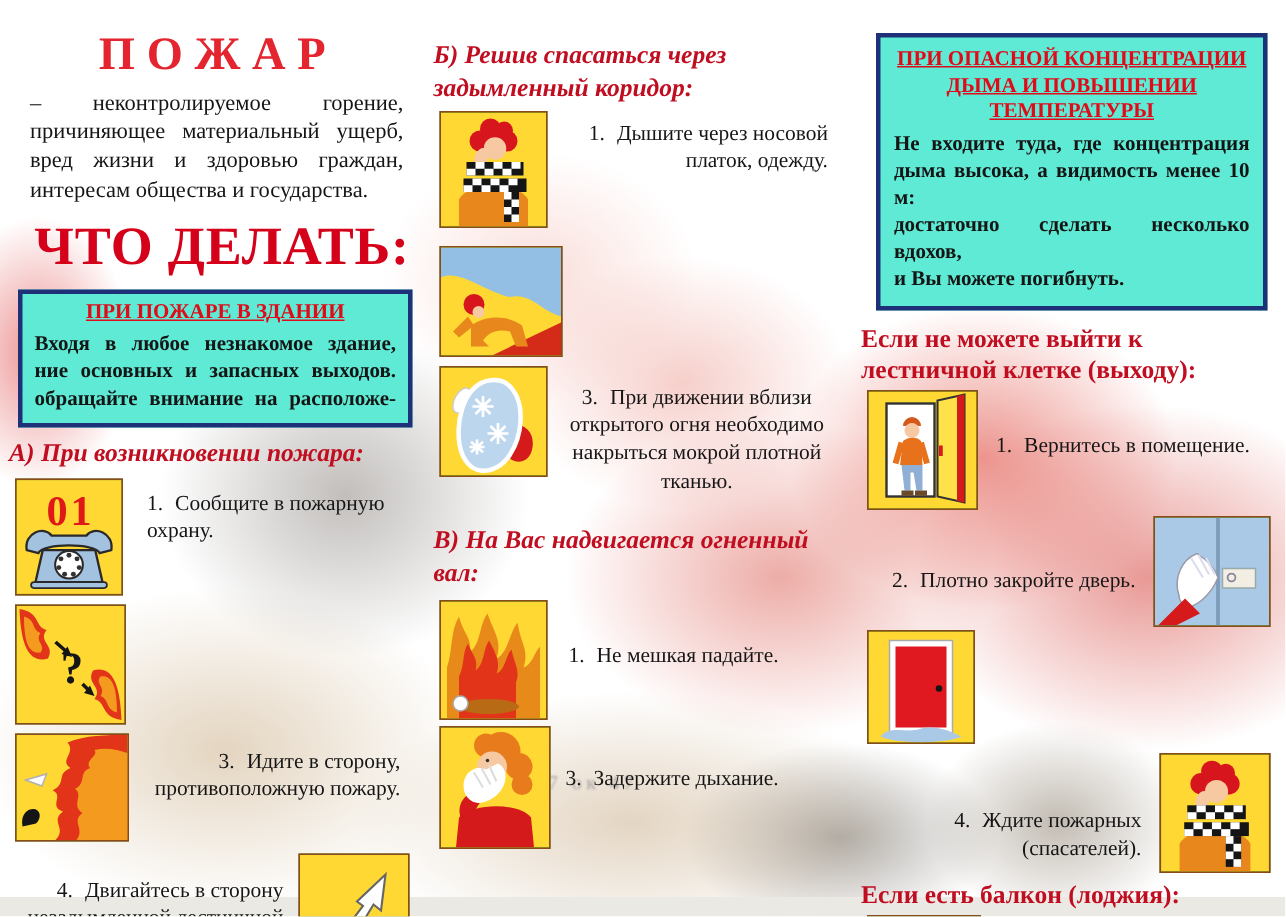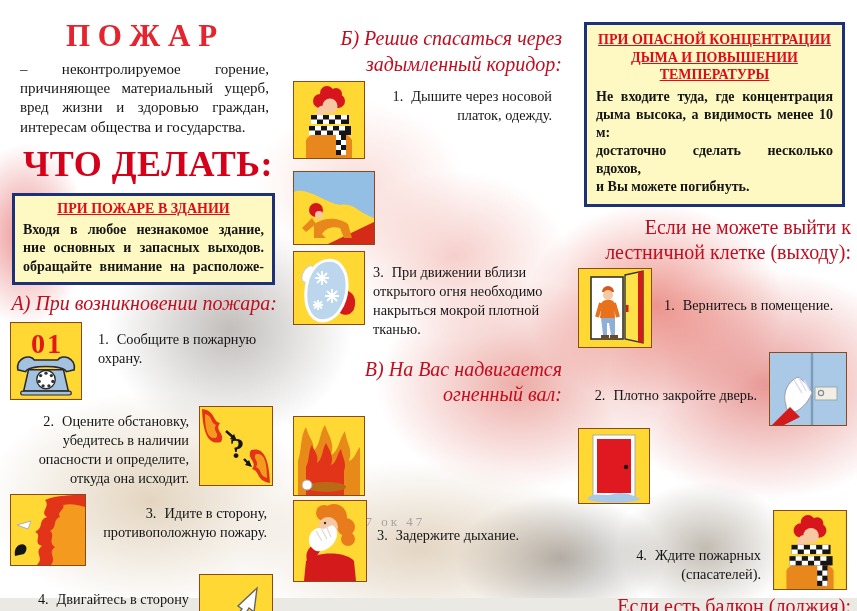--- a/index.html
+++ b/index.html
@@ -23,37 +23,37 @@
   .strip{position:absolute;left:0;right:0;bottom:0;height:13px;background:#ebe9e4;}
   .plate{position:absolute;left:356px;top:514px;font-size:13px;color:rgba(110,110,122,.55);
          letter-spacing:3px;filter:blur(.6px);}
   .col{position:absolute;top:0;box-sizing:border-box;}
   .col-l{left:0;width:283px;}
   .col-m{left:283px;width:285px;}
   .col-r{left:568px;width:289px;}
   .title{margin:18px 0 0;font-size:31px;font-weight:bold;color:#e4242f;text-align:center;}
   .intro{margin:6px 14px 0 20px;font-size:15px;text-align:justify;line-height:1.28;}
   .what{margin:6px 0 0;font-size:36px;font-weight:bold;color:#d50019;text-align:center;letter-spacing:.5px;padding-left:13px;}
-  .ybox{background:#fef9c3;border:3px solid #1e3178;padding:4px 8px 6px;}
+  .ybox{background:#5eead4;border:3px solid #1e3178;padding:4px 8px 6px;}
   .ybox-l{margin:8px 8px 0 12px;}
   .ybox-r{margin:22px 12px 0 16px;padding:6px 9px 7px;}
   .bh{font-size:14px;font-weight:bold;color:#e00a18;text-decoration:underline;text-align:center;
       line-height:1.25;margin-bottom:4px;}
   .bl{font-size:14px;font-weight:bold;text-align:justify;text-align-last:justify;line-height:1.3;}
   .bl.last{text-align-last:left;}
-  .h-sec{margin:6px 6px 0;font-size:20px;font-weight:normal;font-style:italic;color:#c00d20;
-         text-align:right;line-height:1.28;}
+  .h-sec{margin:6px 6px 0;font-size:17px;font-weight:bold;font-style:italic;color:#c00d20;
+         text-align:left;line-height:1.28;}
   .h-sec.up{font-style:normal;}
   .row{display:flex;align-items:flex-start;padding:0 10px;box-sizing:border-box;}
   .icon{flex:0 0 auto;border:1.5px solid #8a4a1a;line-height:0;background:#4d7c0f;}
   .icon svg{display:block;}
   .stx{font-size:14.3px;line-height:1.32;}
   .num{margin-right:8px;}
   .ta-r{text-align:right;}
-  .ta-c{text-align:left;}
+  .ta-c{text-align:center;}
   .grow{flex:1 1 auto;}
 </style>
 </head>
 <body>
 
 <div class="poster">
   <div class="bg"></div>
   <div class="plate">27 ок 47</div>
   <div class="strip"></div>
 
@@ -88,23 +88,20 @@
           <circle cx="30.5" cy="54" r="1.7" fill="#333"></circle>
           <rect x="10" y="70" width="52" height="4" rx="2" fill="#a3c2e0" stroke="#2a2a2a" stroke-width="1.2"></rect>
         </svg>
       </span>
       <div class="stx grow" style="margin:8px 2px 0 16px">
         <span class="num">1.</span><span>Сообщите в пожарную охрану.</span>
       </div>
     </div>
 
     <div class="row" style="margin-top:6px">
-      <div class="stx grow ta-r" style="margin:6px 10px 0 2px">
-        <span class="num">2.</span><span>Оцените обстановку, убедитесь в наличии опасности и определите, откуда она исходит.</span>
-      </div>
       <span class="icon">
         <svg viewBox="0 0 72 78" width="72" height="78">
           <rect width="72" height="78" fill="#ffd834"></rect>
           <path d="M2 2 C16 4 12 14 20 16 C14 24 26 26 21 35 C10 38 3 30 2 2 Z" fill="#e23418"></path>
           <path d="M5 7 C13 9 10 16 16 18 C12 24 20 26 16 31 C9 32 5 26 5 7 Z" fill="#f49a1f"></path>
           <path d="M70 76 C56 74 60 64 52 62 C58 54 46 52 51 43 C62 40 69 48 70 76 Z" fill="#e23418"></path>
           <path d="M67 71 C59 69 62 62 56 60 C60 54 52 52 56 47 C63 46 67 52 67 71 Z" fill="#f49a1f"></path>
           <text x="37" y="51" font-size="30" font-weight="bold" fill="#151515" text-anchor="middle">?</text>
           <path d="M26 24 L34 31" stroke="#151515" stroke-width="2.4"></path>
             <polygon points="37,34 30,32 34,27" fill="#151515"></polygon>
@@ -228,20 +225,23 @@
     <div class="row" style="margin-top:8px">
       <span class="icon">
         <svg viewBox="0 0 70 78" width="70" height="78">
           <rect width="70" height="78" fill="#ffd834"></rect>
           <path d="M4 78 L4 44 C8 32 6 20 12 10 C15 22 21 24 19 34 C27 28 25 16 31 8 C35 20 41 26 37 38 C45 34 45 22 51 14 C53 28 59 32 55 44 C61 42 62 34 66 30 L66 78 Z" fill="#e88a1a"></path>
           <path d="M12 78 L12 50 C16 42 14 34 18 28 C21 36 25 38 23 46 C29 42 28 32 32 26 C36 34 40 40 37 48 C43 46 43 36 47 32 C49 42 53 46 50 54 L50 78 Z" fill="#e23418"></path>
           <ellipse cx="32" cy="70" rx="20" ry="5" fill="#b86a14"></ellipse>
           <circle cx="13" cy="68" r="5" fill="#fff" stroke="#aaa" stroke-width="1"></circle>
         </svg>
       </span>
+      <div class="stx grow" style="margin:28px 0 0 14px">
+        <span class="num">1.</span><span>Не мешкая падайте.</span>
+      </div>
     </div>
 
 
     <div class="row" style="margin-top:4px">
       <span class="icon">
         <svg viewBox="0 0 72 80" width="72" height="80">
           <rect width="72" height="80" fill="#ffd834"></rect>
           <circle cx="40" cy="16" r="13" fill="#e87c1c"></circle>
             <circle cx="52" cy="26" r="9" fill="#e87c1c"></circle>
           <circle cx="30" cy="12" r="8" fill="#e87c1c"></circle>

